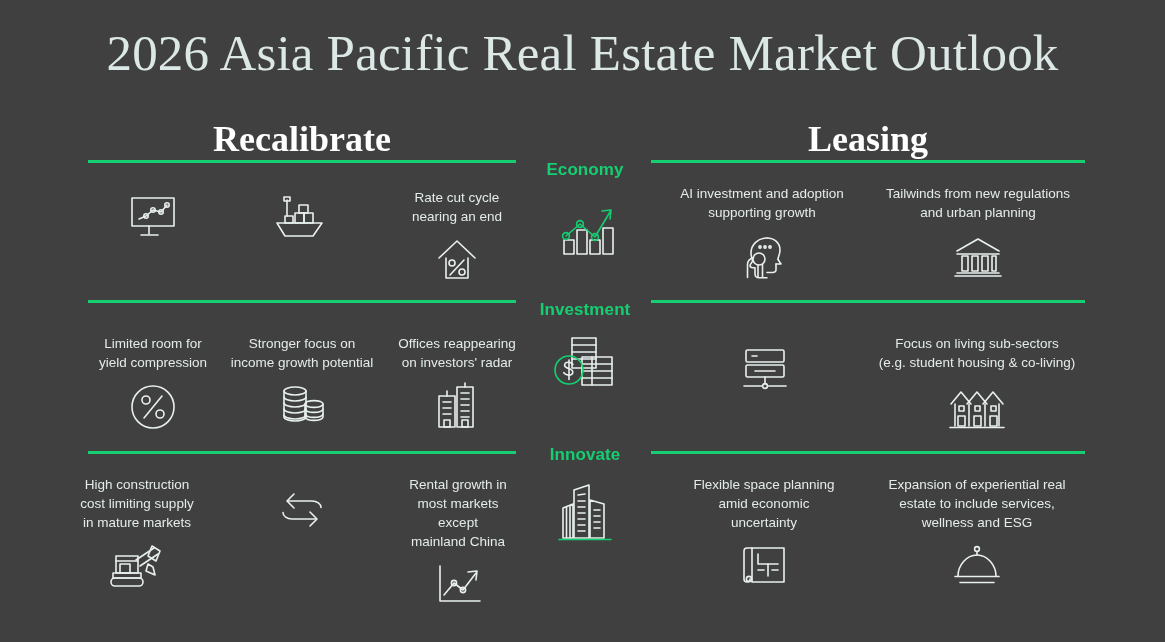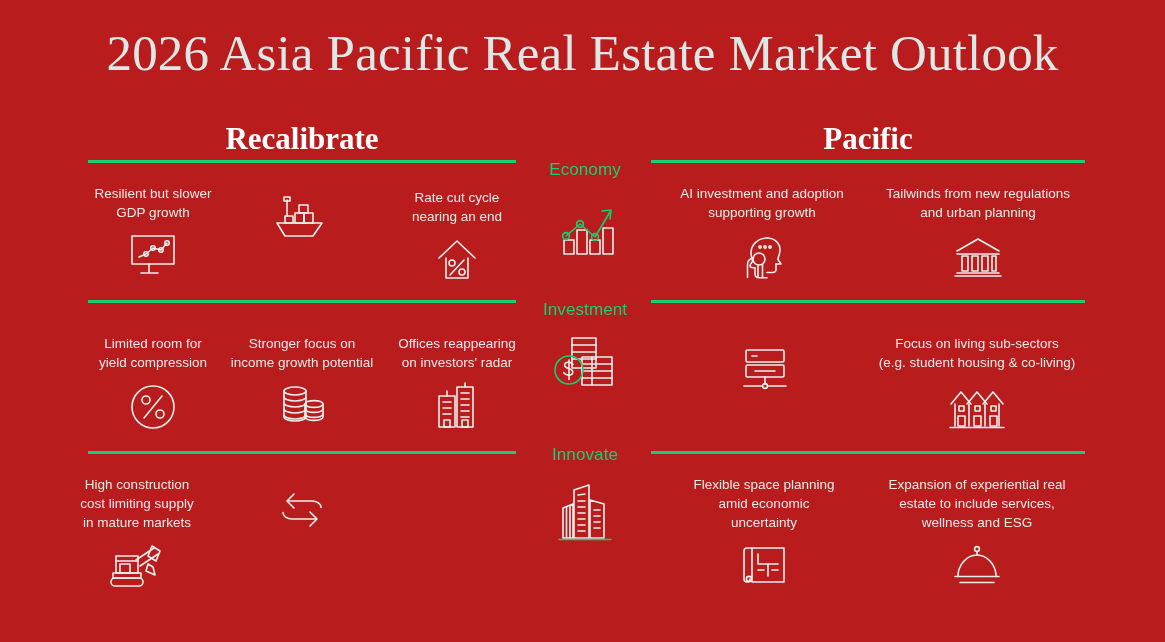--- a/index.html
+++ b/index.html
@@ -2,50 +2,50 @@
 <html><head>
 <meta charset="utf-8">
 <style>
   * { margin:0; padding:0; box-sizing:border-box; }
   html, body {
     width:1165px; height:642px;
     background:#04292a;
     font-family:"Liberation Sans", sans-serif;
     overflow:hidden;
   }
-  .page { position:relative; width:1165px; height:642px; background:#b91c1c; }
+  .page { position:relative; width:1165px; height:642px; background:#404040; }
 
   .title {
     position:absolute; top:22px; left:0; width:1165px;
     text-align:center;
     font-family:"Liberation Serif", serif;
     font-size:51px; line-height:62px;
     color:#dce8e6; letter-spacing:0.2px;
   }
 
   
   .heads { position:absolute; top:120px; left:0; width:1165px; height:42px; }
   .head {
     position:absolute; top:0;
     font-family:"Liberation Serif", serif;
-    font-weight:bold; font-size:31px; line-height:38px;
+    font-weight:bold; font-size:36px; line-height:38px;
     color:#ffffff; text-align:center;
   }
   .head.left  { left:88px;  width:428px; }
   .head.right { left:651px; width:434px; }
 
   
   .rule { position:absolute; height:3px; background:#17cf73; }
   .rule.l { left:88px;  width:428px; }
   .rule.r { left:651px; width:434px; }
 
   
   .center-label {
     position:absolute; width:130px; text-align:center;
-    color:#14cf71; font-size:17px; font-weight:normal; line-height:22px;
+    color:#14cf71; font-size:17px; font-weight:bold; line-height:22px;
     letter-spacing:0.1px;
   }
   .center-icon { position:absolute; width:130px; display:flex; justify-content:center; }
 
   
   .cell { position:absolute; }
   .cell .txt {
     color:#e3ecea; font-size:13.5px; line-height:19px; text-align:center;
   }
   .cell .ico { margin-top:10px; display:flex; justify-content:center; align-items:flex-start; }
@@ -56,21 +56,21 @@
 </style>
 </head>
 <body>
 
 <div class="page">
 
   <div class="title">2026 Asia Pacific Real Estate Market Outlook</div>
 
   <div class="heads">
     <div class="head left">Recalibrate</div>
-    <div class="head right">Pacific</div>
+    <div class="head right">Leasing</div>
   </div>
 
   <div class="rule l" style="top:160px"></div>
   <div class="rule r" style="top:160px"></div>
   <div class="rule l" style="top:300px"></div>
   <div class="rule r" style="top:300px"></div>
   <div class="rule l" style="top:451px"></div>
   <div class="rule r" style="top:451px"></div>
 
   <div class="center-label" style="left:520px; top:159px">Economy</div>
@@ -125,21 +125,20 @@
         <line x1="43" y1="32" x2="49" y2="32"></line>
           <line x1="43" y1="38" x2="49" y2="38"></line>
         <line x1="43" y1="44" x2="49" y2="44"></line>
           <line x1="43" y1="50" x2="49" y2="50"></line>
       </g>
       <line class="gr" x1="8" y1="61.5" x2="60" y2="61.5" stroke-width="2.6"></line>
     </svg>
   </div>
 
   <div class="cell" style="left:88px; top:184px; width:130px">
-    <div class="txt">Resilient but slower<br>GDP growth</div>
     <div class="ico">
       <svg width="54" height="48" viewBox="0 0 54 48">
         <rect class="st" x="6" y="4" width="42" height="28"></rect>
         <polyline class="st" points="13,25 20,22 27,16 35,18 41,11"></polyline>
         <circle class="st" cx="20" cy="22" r="2.2"></circle>
           <circle class="st" cx="27" cy="16" r="2.2"></circle>
         <circle class="st" cx="35" cy="18" r="2.2"></circle>
           <circle class="st" cx="41" cy="11" r="2.2"></circle>
         <line class="st" x1="23" y1="32" x2="23" y2="40"></line>
         <line class="st" x1="15" y1="41" x2="32" y2="41"></line>
@@ -327,20 +326,32 @@
     <div class="ico">
       <svg width="54" height="48" viewBox="0 0 54 48">
         <path class="st" d="M13 16h24c5 0 9 2.8 9 6.5"></path>
         <polyline class="st" points="19,9 12,16 19,23"></polyline>
         <path class="st" d="M41 34H17c-5 0-9-2.8-9-6.5"></path>
         <polyline class="st" points="35,27 42,34 35,41"></polyline>
       </svg>
     </div>
   </div>
 
+  <div class="cell" style="left:396px; top:475px; width:124px">
+    <div class="txt">Rental growth in<br>most markets except<br>mainland China</div>
+    <div class="ico">
+      <svg width="52" height="48" viewBox="0 0 52 48">
+        <polyline class="st" points="8,5 8,40 48,40"></polyline>
+        <polyline class="st" points="12,34 22,22 31,29 44,12"></polyline>
+        <polyline class="st" points="36,11 45,10 44,19"></polyline>
+        <circle class="st" cx="22" cy="22" r="2.6" fill="#04292a"></circle>
+        <circle class="st" cx="31" cy="29" r="2.6" fill="#04292a"></circle>
+      </svg>
+    </div>
+  </div>
 
   <div class="cell" style="left:677px; top:475px; width:174px">
     <div class="txt">Flexible space planning<br>amid economic<br>uncertainty</div>
     <div class="ico">
       <svg width="52" height="48" viewBox="0 0 52 48">
         <rect class="st" x="14" y="6" width="32" height="34"></rect>
         <path class="st" d="M14 6H9c-1.7 0-3 1.4-3 3v28c0 1.7 1.3 3 3 3s3-1.3 3-3"></path>
         <circle class="st" cx="11" cy="37" r="2.6"></circle>
         <polyline class="st" points="20,12 20,22 30,22 30,34"></polyline>
         <line class="st" x1="30" y1="22" x2="40" y2="22"></line>

